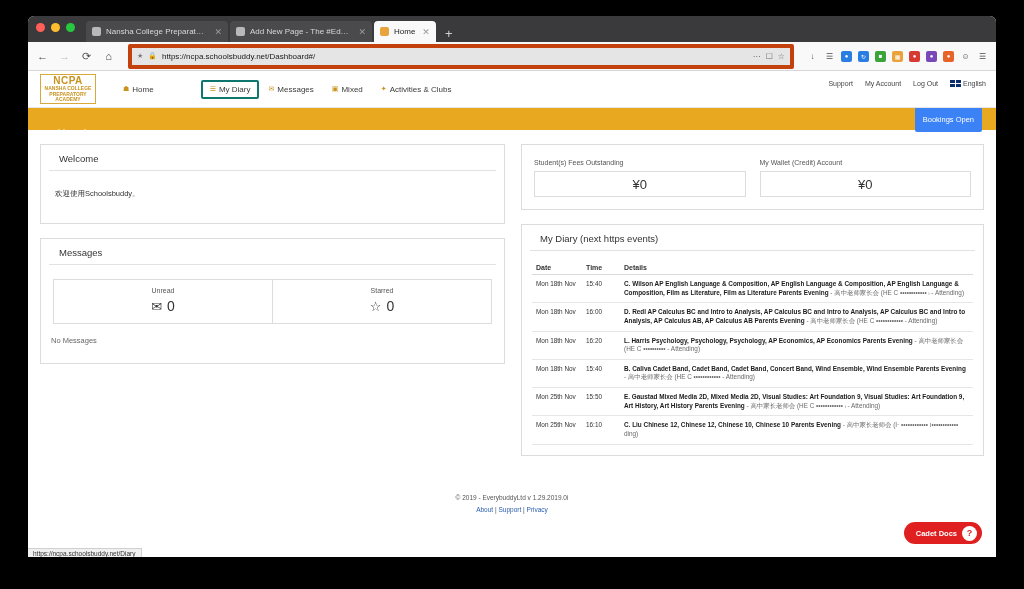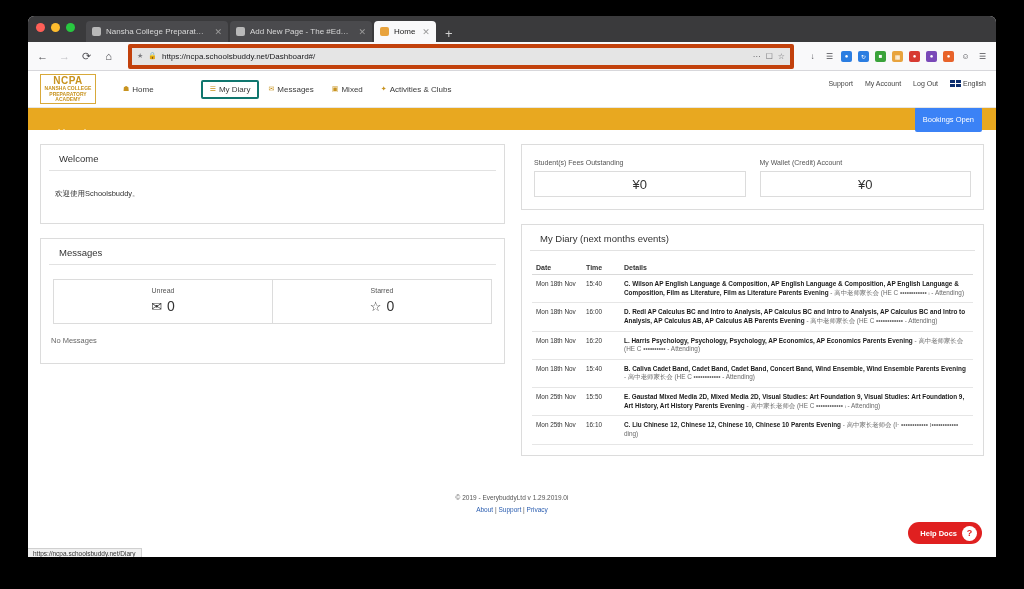--- a/index.html
+++ b/index.html
@@ -550,21 +550,21 @@
                 </div>
                 <div class="fee-block">
                   <div class="fee-label">My Wallet (Credit) Account</div>
                   <div class="fee-box">¥0</div>
                 </div>
               </div>
             </div>
           </div>
 
           <div class="card">
-            <div class="card-head">My Diary (next months events)</div>
+            <div class="card-head">My Diary (next https events)</div>
             <div class="card-body">
               <table class="diary">
                 <thead>
                   <tr>
                     <th>Date</th>
                     <th>Time</th>
                     <th>Details</th>
                   </tr>
                 </thead>
                 <tbody>
@@ -632,21 +632,21 @@
         <div class="line2">
           <a href="#">About</a>
           <span>|</span>
           <a href="#">Support</a>
           <span>|</span>
           <a href="#">Privacy</a>
         </div>
       </div>
 
       <div class="helpdocs">
-        <span>Help Docs</span>
+        <span>Cadet Docs</span>
         <span class="q">?</span>
       </div>
 
       <div class="status-url">https://ncpa.schoolsbuddy.net/Diary</div>
 
     </div>
   </div>
 </div>
 
 </body></html>

